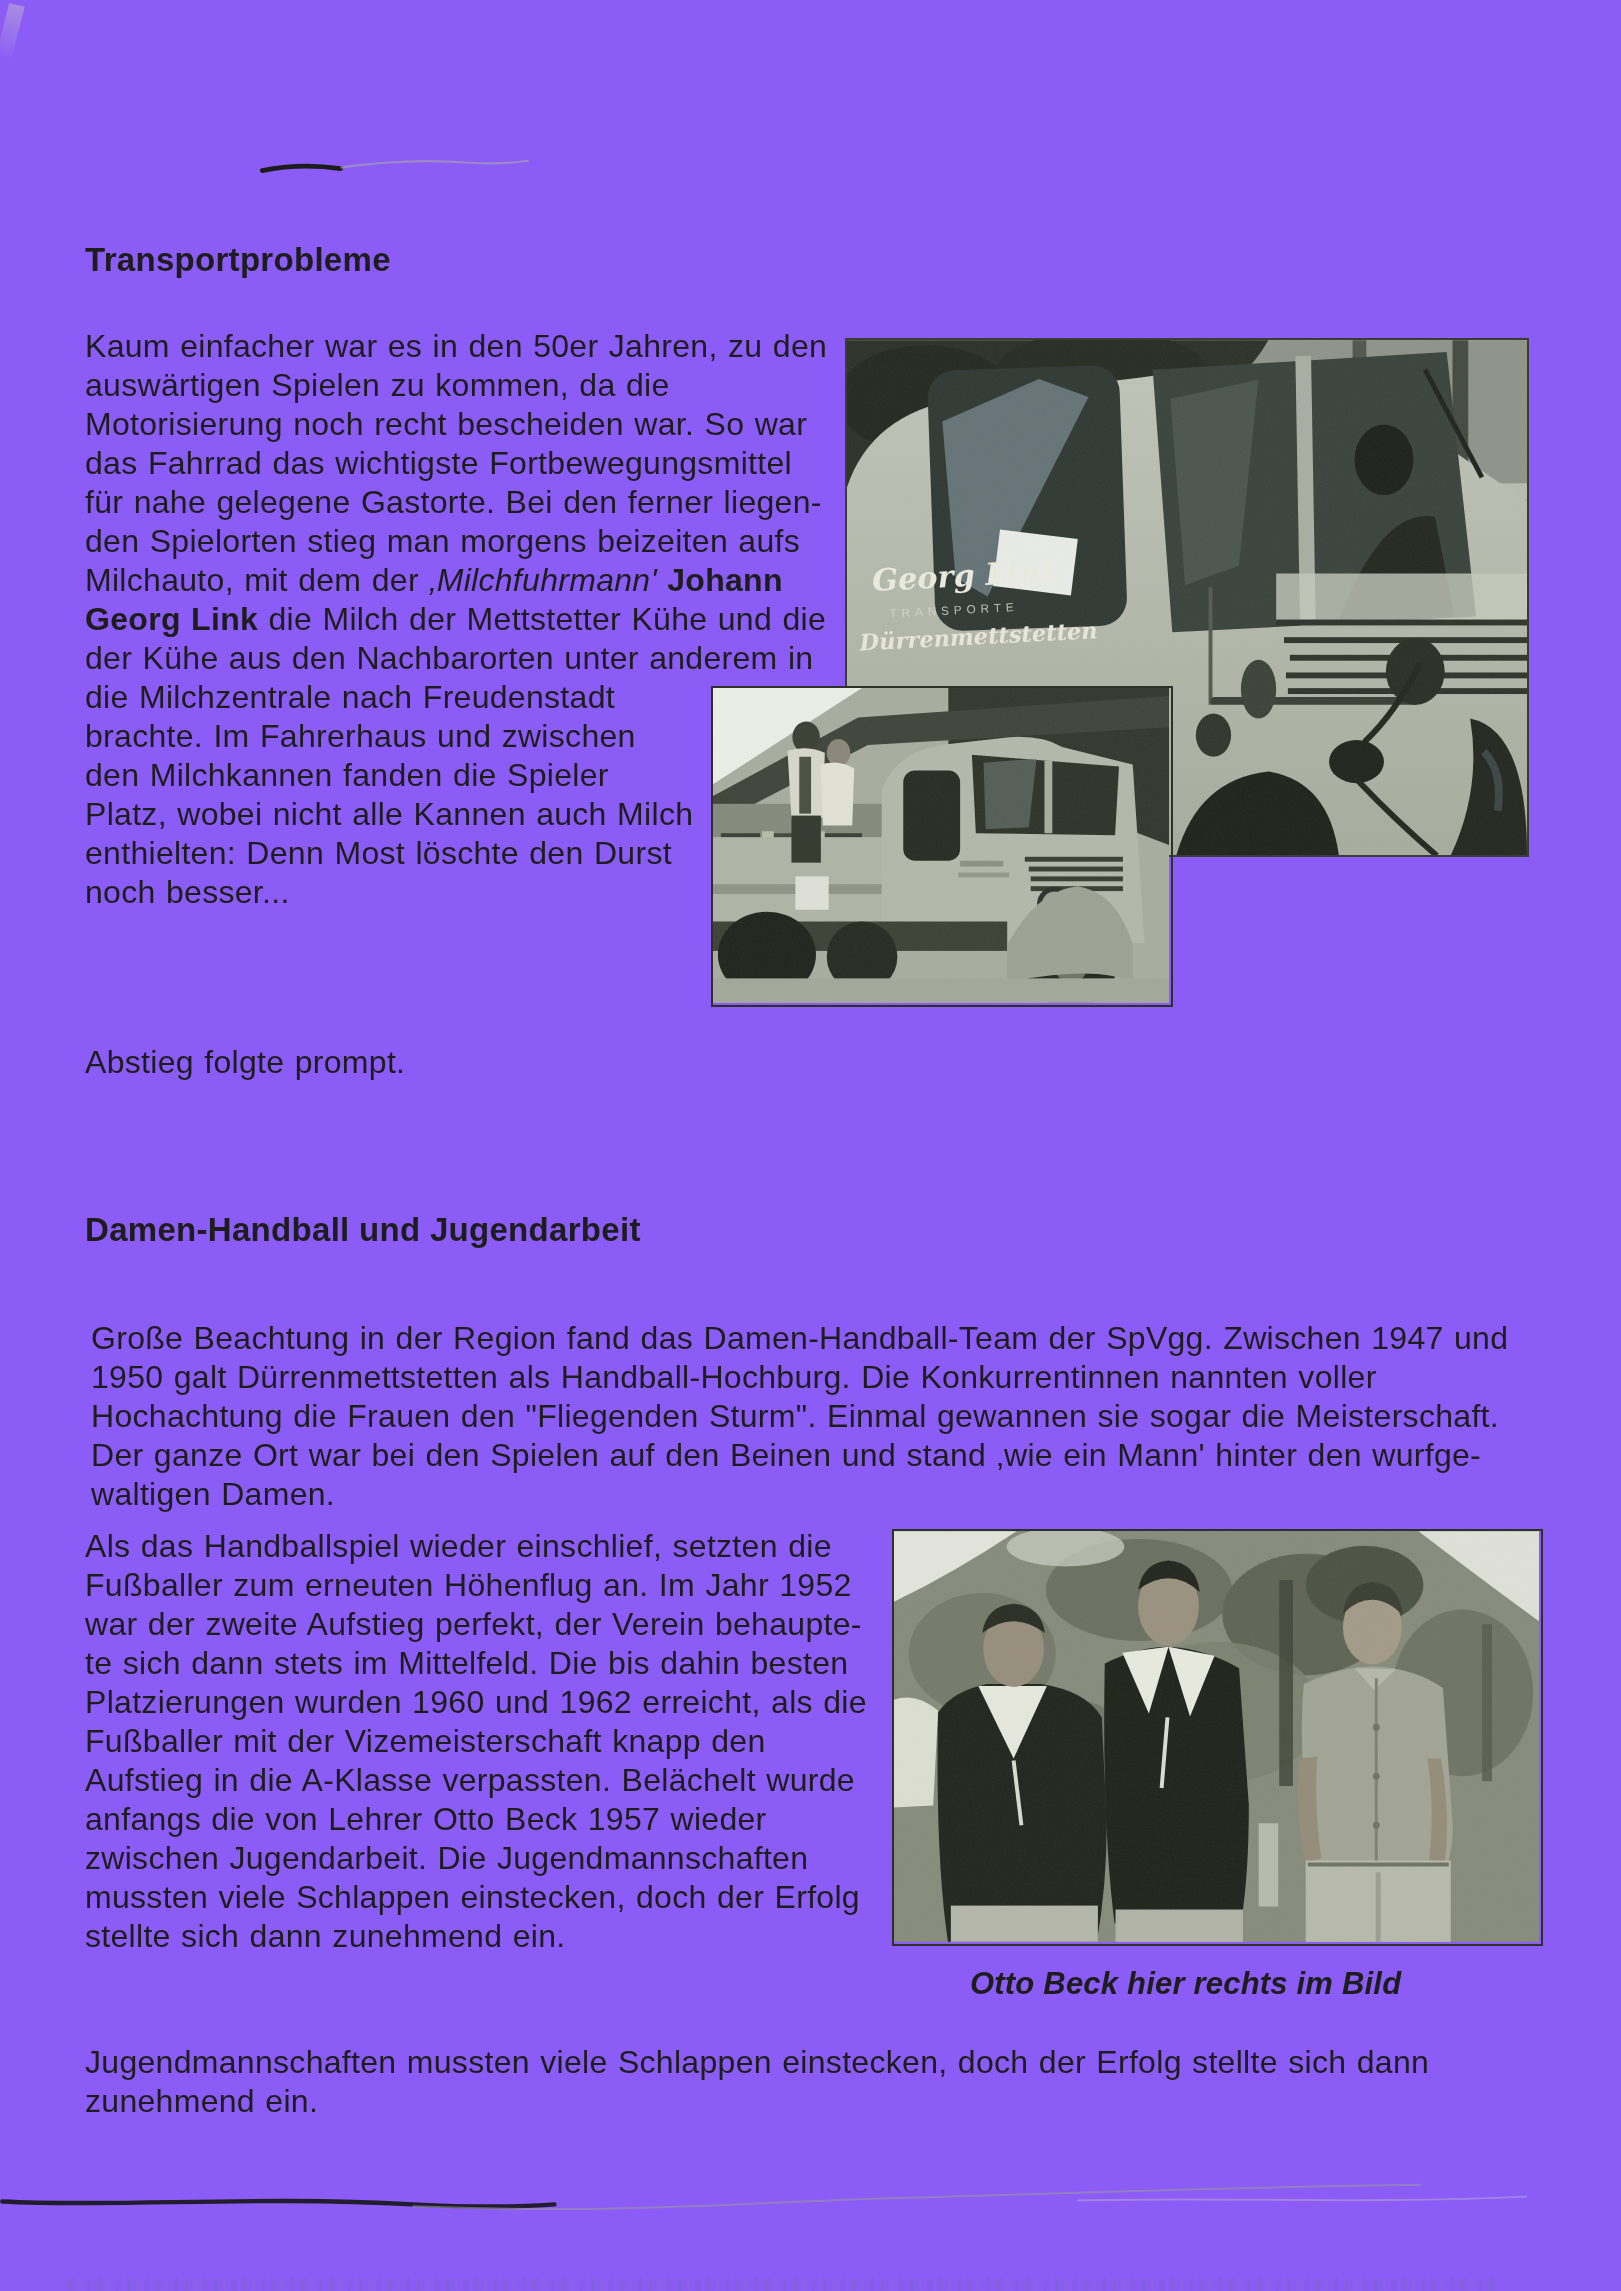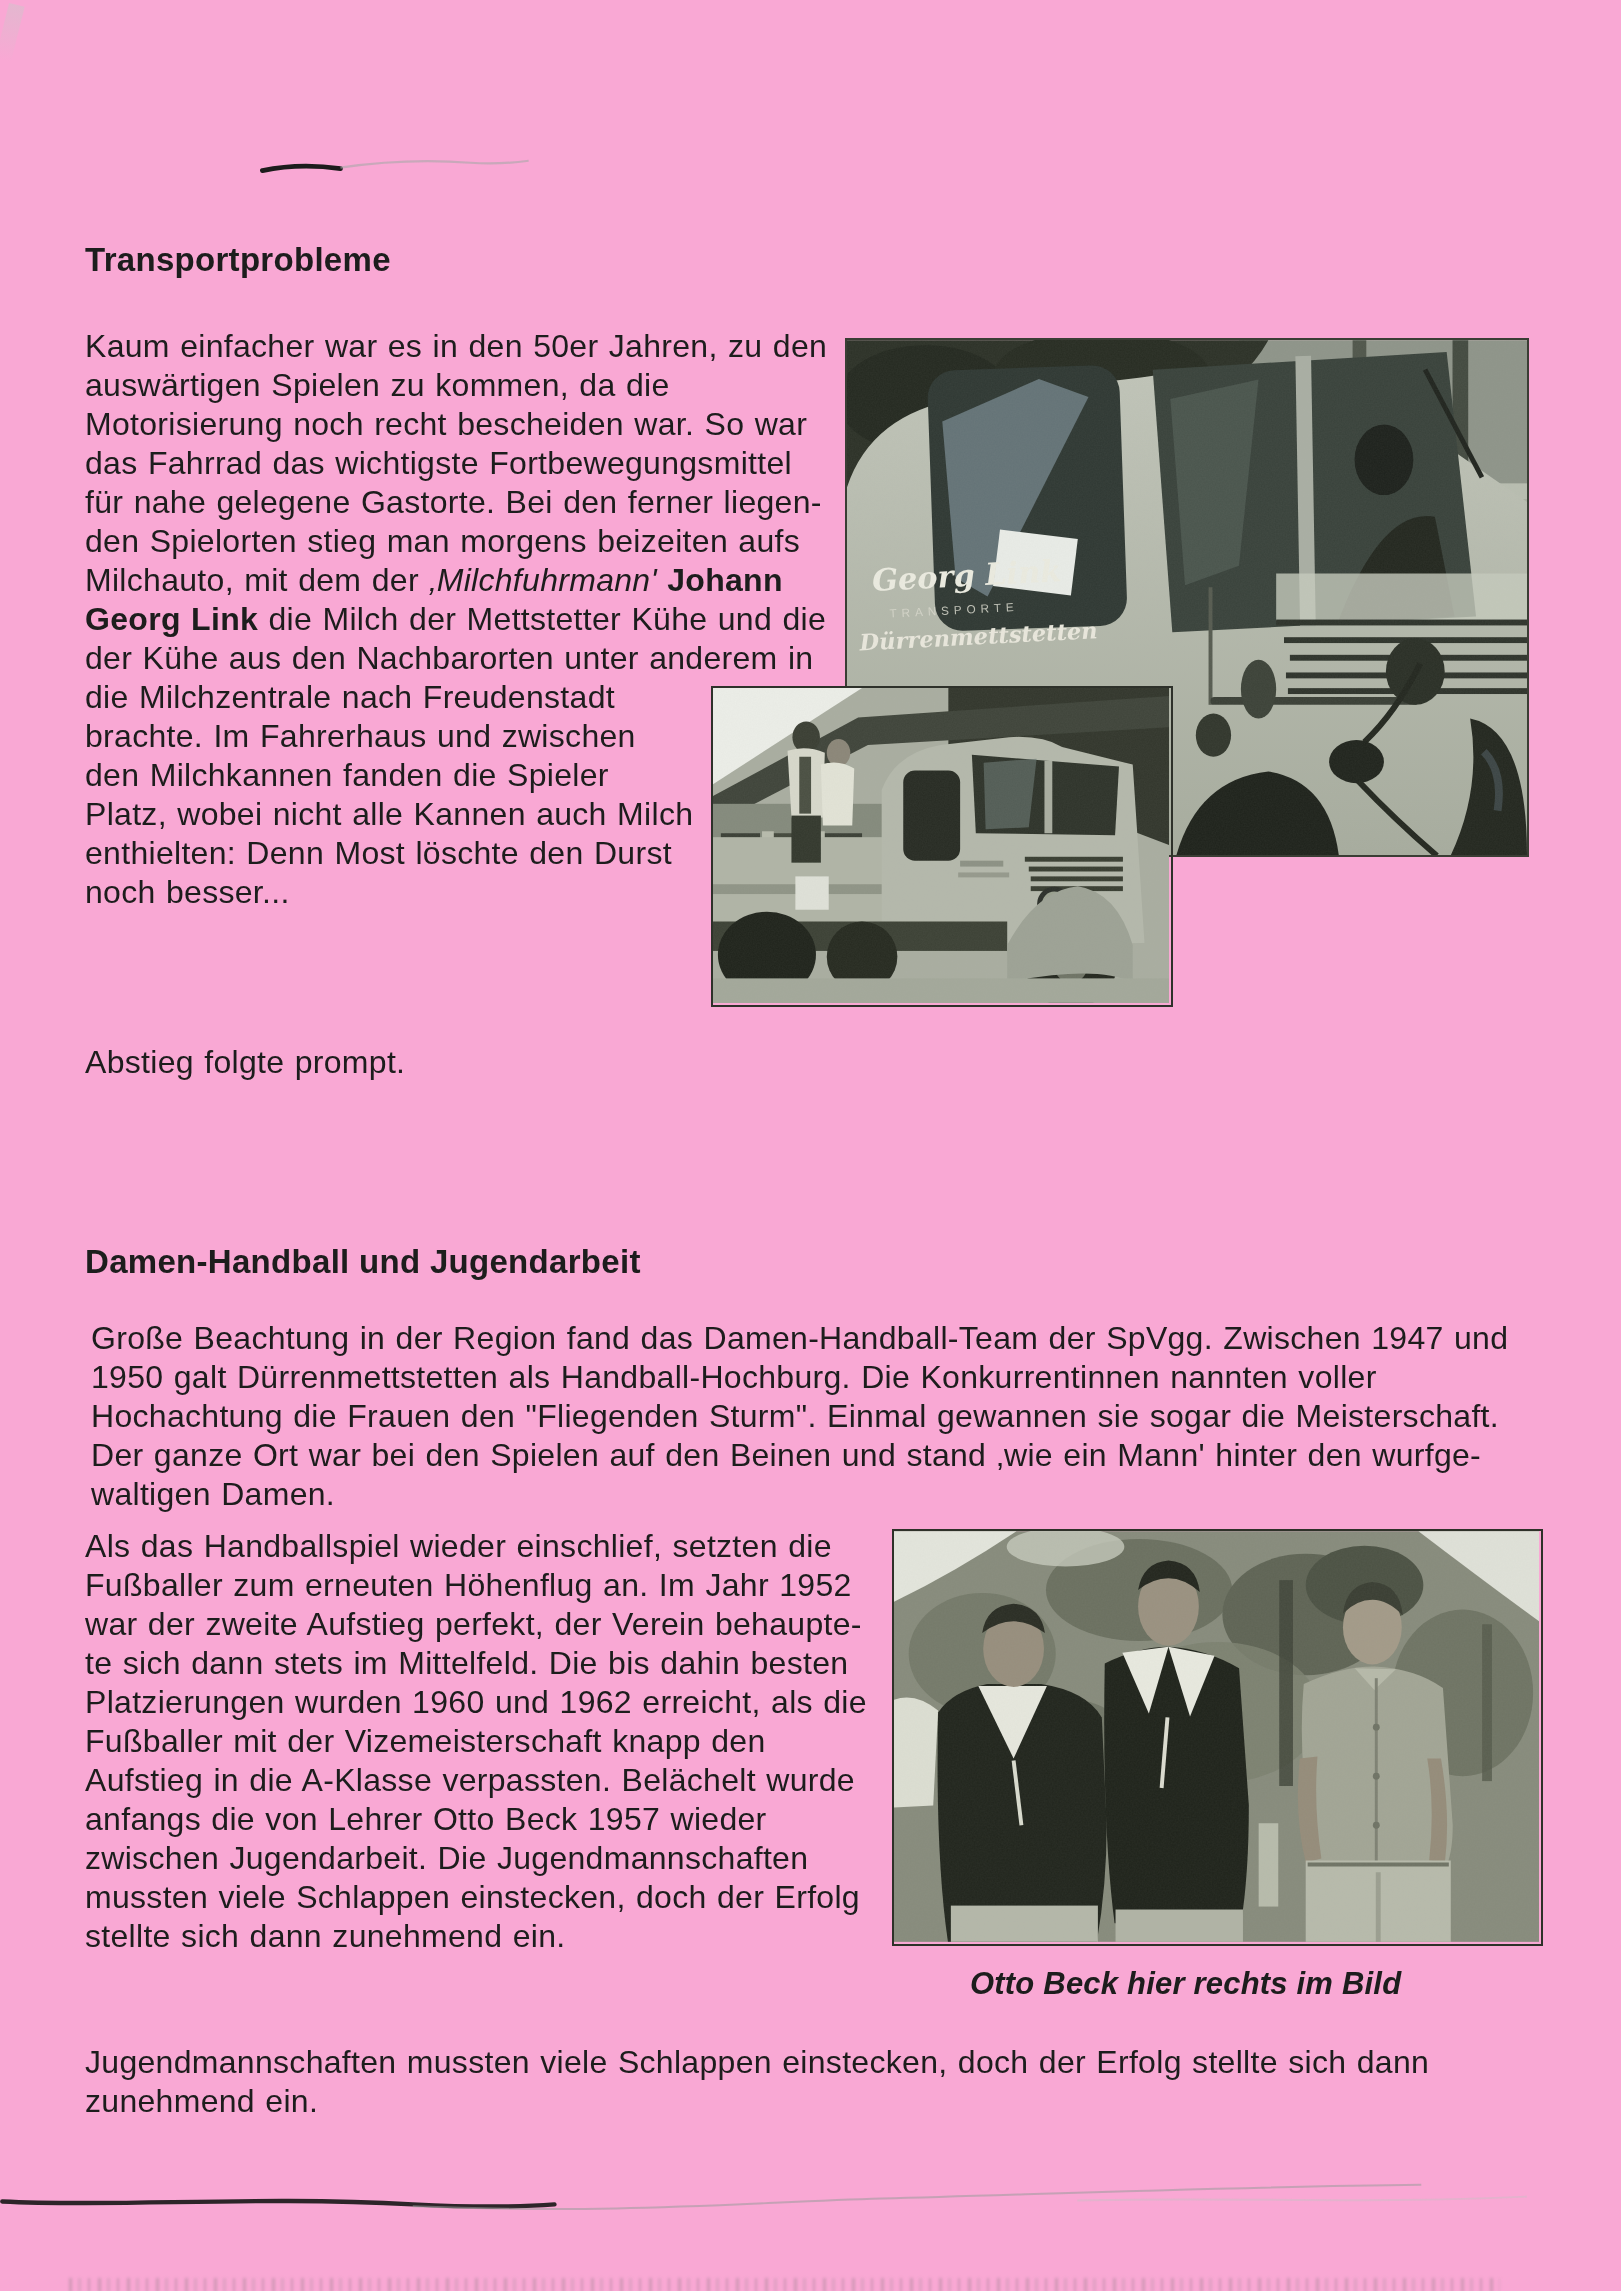--- a/index.html
+++ b/index.html
@@ -1,38 +1,38 @@
 <!DOCTYPE html>
 <html><head>
 <meta charset="utf-8">
 <style>
   html,body { margin:0; padding:0; background:#e8e8e8; }
   .page {
-    position:relative; width:1621px; height:2292px; background:#f9a8d4;
+    position:relative; width:1621px; height:2292px; background:#8b5cf6;
     font-family:"Liberation Sans", sans-serif; color:#1d1d1d; overflow:hidden;
     margin:0 auto;
   }
   .text { position:absolute; font-size:32px; line-height:39px; letter-spacing:0.3px; word-spacing:1.2px; color:#1d1d1d; }
   .tl { white-space:nowrap; }
   .b { font-weight:bold; }
   .i { font-style:italic; }
   .heading { position:absolute; font-size:33px; font-weight:bold; letter-spacing:0.3px; }
   .caption { position:absolute; font-size:31px; font-weight:bold; font-style:italic; letter-spacing:0.2px; }
   .photo { position:absolute; box-sizing:border-box; overflow:hidden; }
   .photo svg { display:block; }
   #photo1 { left:845px; top:338px; width:684px; height:519px; border:2px solid #3a3d34; z-index:1; }
   #photo2 { left:711px; top:686px; width:462px; height:321px; border:2.9px solid #2e312a; z-index:3; }
   #photo3 { left:892px; top:1529px; width:651px; height:417px; border:2.9px solid #2e3129; z-index:1; }
   #para1 { left:85px;  top:327px; }
   #para2 { left:85px;  top:1043px; }
   #para3 { left:85px;  top:1319px;margin-left:6px; }
   #para4 { left:85px;  top:1527px; }
   #para5 { left:85px;  top:2043px; }
   #heading1 { left:85px; top:241px; }
-  #heading2 { left:85px; top:1211px;margin-top:32px; }
+  #heading2 { left:85px; top:1211px; }
   #caption3 { left:970px; top:1966px; }
   .artifact { position:absolute; pointer-events:none; }
   #ghost-text {
     position:absolute; left:69px; top:2278px; width:1431px; height:13.7px; opacity:0.55;
     background:repeating-linear-gradient(90deg,
       rgba(110,110,110,0.55) 0 2.9px, rgba(0,0,0,0) 2.9px 8.8px,
       rgba(130,130,130,0.4) 8.8px 11.8px, rgba(0,0,0,0) 11.8px 18.6px,
       rgba(100,100,100,0.5) 18.6px 20.6px, rgba(0,0,0,0) 20.6px 29px);
     filter:blur(1.4px);
   }

